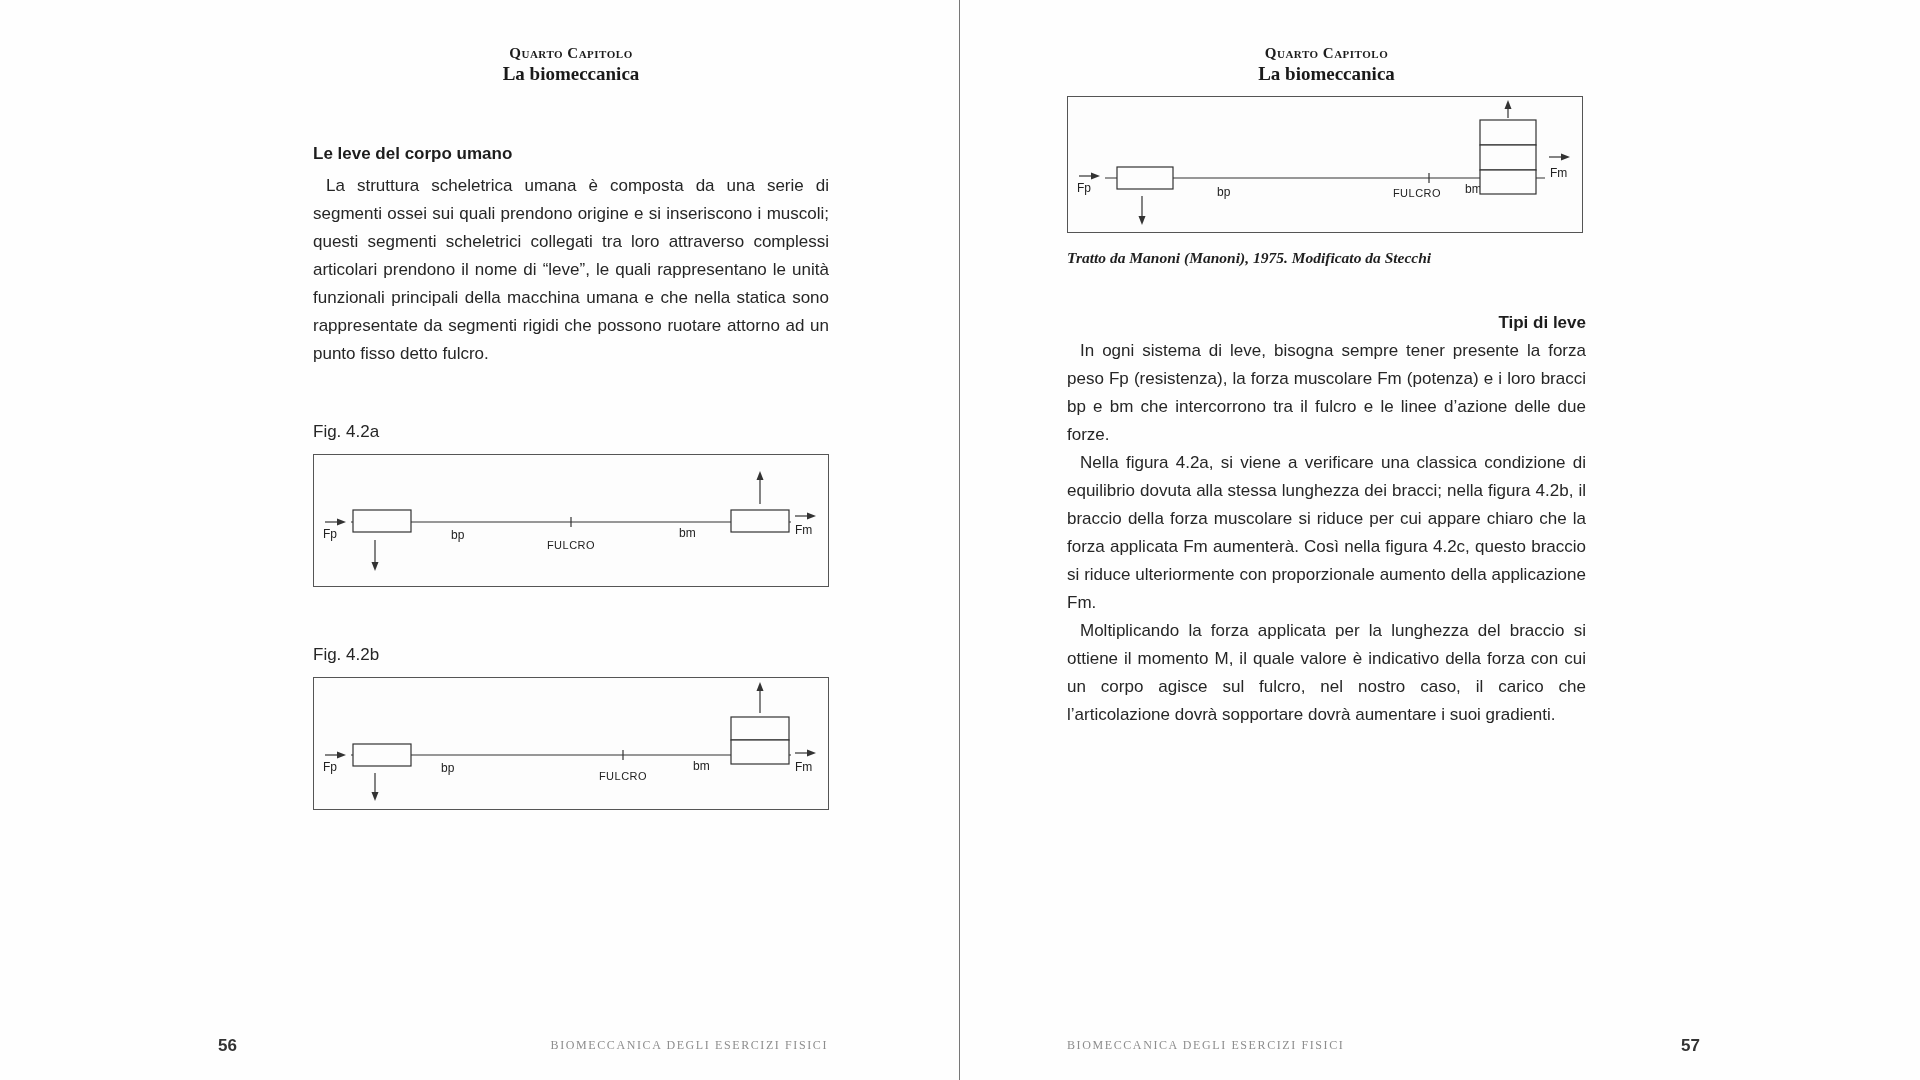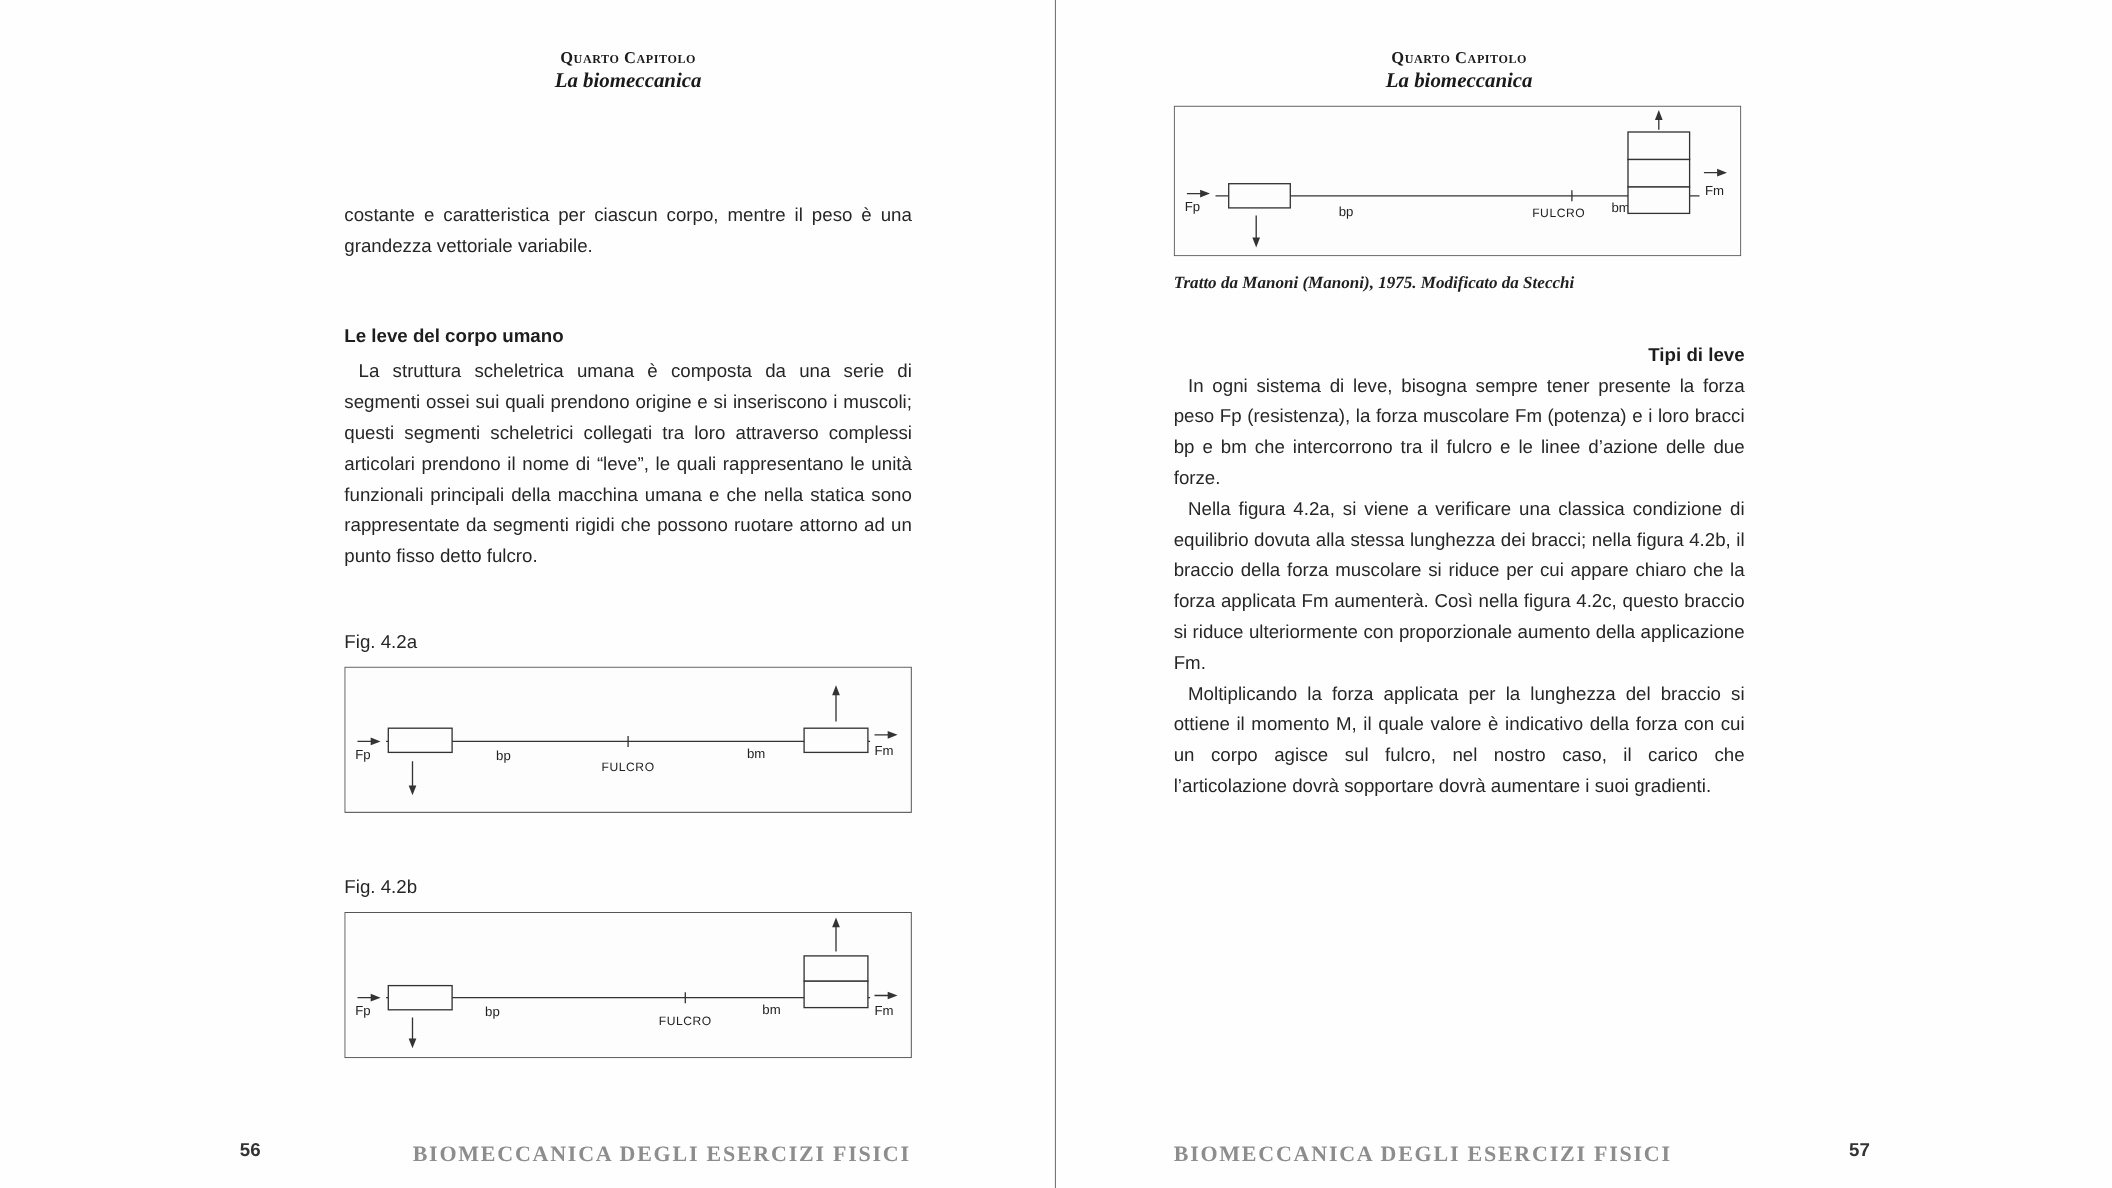--- a/index.html
+++ b/index.html
@@ -18,21 +18,21 @@
 
   .content-left  { position:absolute; top:44px; left:313px; width:516px; }
   .content-right { position:absolute; top:44px; left:106px; width:519px; }
 
   .running-head { text-align:center; font-family:"Liberation Serif", serif; }
   .running-head .chapter {
     font-variant: small-caps; font-size:15px; font-weight:600;
     letter-spacing:0.5px; color:#1c1c1c; line-height:18px;
   }
   .running-head .booktitle {
-    font-size:19px; font-weight:bold; color:#1a1a1a; line-height:24px;font-style:italic;
+    font-size:19px; font-weight:bold; color:#1a1a1a; line-height:24px;
   }
 
   .bodytext {
     font-size:17px; line-height:28px; text-align:justify; color:#262626;
   }
   .no-indent { text-indent:0; margin:0; }
   .indent { text-indent:13px; margin:0; }
 
   .section-heading {
     font-size:17px; font-weight:bold; color:#1d1d1d; line-height:28px;
@@ -52,22 +52,22 @@
     font-family:"Liberation Serif", serif; font-style:italic; font-weight:600;
     font-size:15.5px; color:#1f1f1f; line-height:22px;
   }
 
   .footer-pageno {
     position:absolute; top:1036px;
     font-size:17px; font-weight:bold; color:#333;
   }
   .footer-booktitle {
     position:absolute; top:1038px;
-    font-family:"Liberation Serif", serif; font-weight:bold;
-    font-size:20px; letter-spacing:1.6px; color:#8d8d8d;
+    font-family:"Liberation Serif", serif; font-weight:normal;
+    font-size:12px; letter-spacing:1.6px; color:#8d8d8d;
     white-space:nowrap;
   }
 
   
   .mt-intro   { margin-top:96px; }
   .mt-head-l  { margin-top:54px; }
   .mt-para    { margin-top:4px; }
   .mt-figlab  { margin-top:50px; }
   .mt-figlab2 { margin-top:54px; }
   .mt-svg     { margin-top:8px; }
@@ -83,21 +83,20 @@
 <div class="spread">
 
   <div class="page page-left">
     <div class="content-left">
 
       <div class="running-head">
         <div class="chapter">Quarto Capitolo</div>
         <div class="booktitle">La biomeccanica</div>
       </div>
 
-      <p class="bodytext no-indent mt-intro">costante e caratteristica per ciascun corpo, mentre il peso è una grandezza vettoriale variabile.</p>
 
       <div class="section-heading mt-head-l">Le leve del corpo umano</div>
 
       <p class="bodytext indent mt-para">La struttura scheletrica umana è composta da una serie di segmenti ossei sui quali prendono origine e si inseriscono i muscoli; questi segmenti scheletrici collegati tra loro attraverso complessi articolari prendono il nome di “leve”, le quali rappresentano le unità funzionali principali della macchina umana e che nella statica sono rappresentate da segmenti rigidi che possono ruotare attorno ad un punto fisso detto fulcro.</p>
 
       <div class="fig-label mt-figlab">Fig. 4.2a</div>
 
       <svg class="fig-svg mt-svg" viewBox="0 0 516 133" width="516" height="133">
         <rect class="frame" x="0.5" y="0.5" width="515" height="132"></rect>
         <line x1="38" y1="68" x2="478" y2="68"></line>

